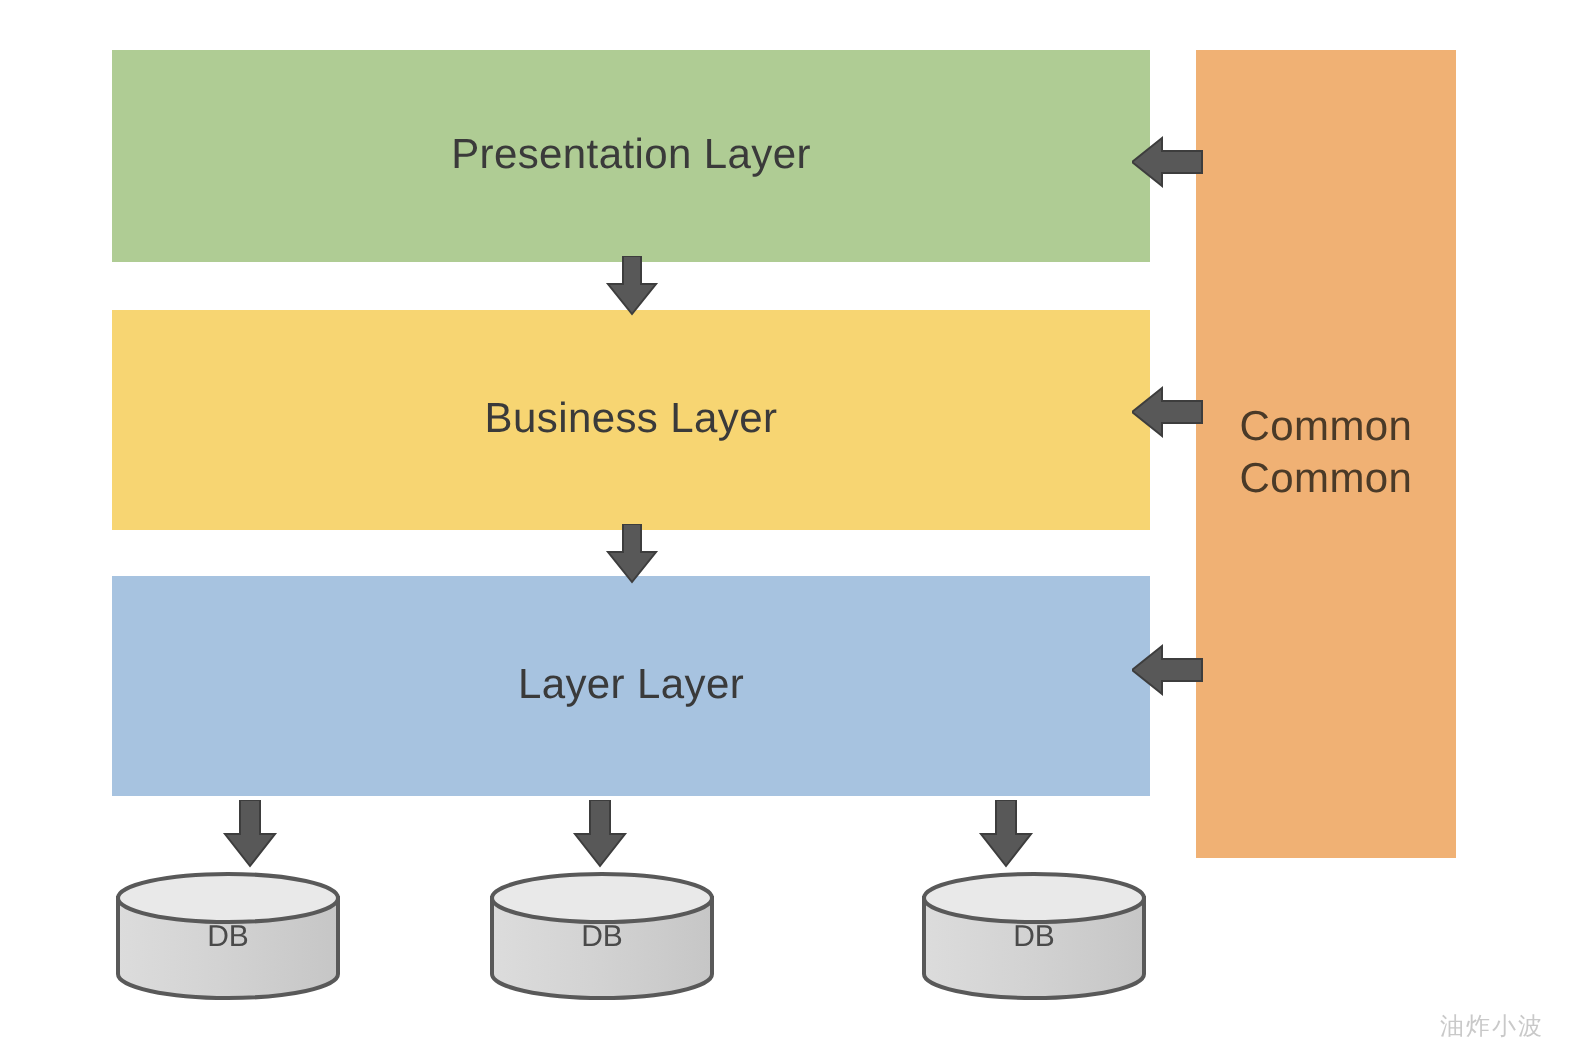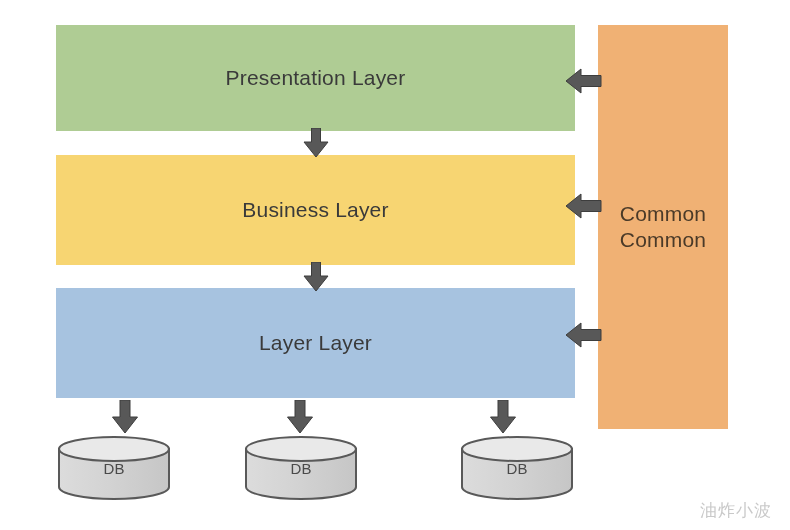--- a/index.html
+++ b/index.html
@@ -96,21 +96,21 @@
   }
   .db-1 { left: 57px;  top: 436px; }
   .db-2 { left: 244px; top: 436px; }
   .db-3 { left: 460px; top: 436px; }
 
   
   .watermark {
     position: absolute;
     right: 18px;
     bottom: 8px;
-    font-size: 17px;
+    font-size: 12px;
     color: #c9c9c9;
     letter-spacing: 1px;
     font-family: "DejaVu Sans", sans-serif;
   }
 </style>
 </head>
 <body>
 
 <div id="canvas">
 

